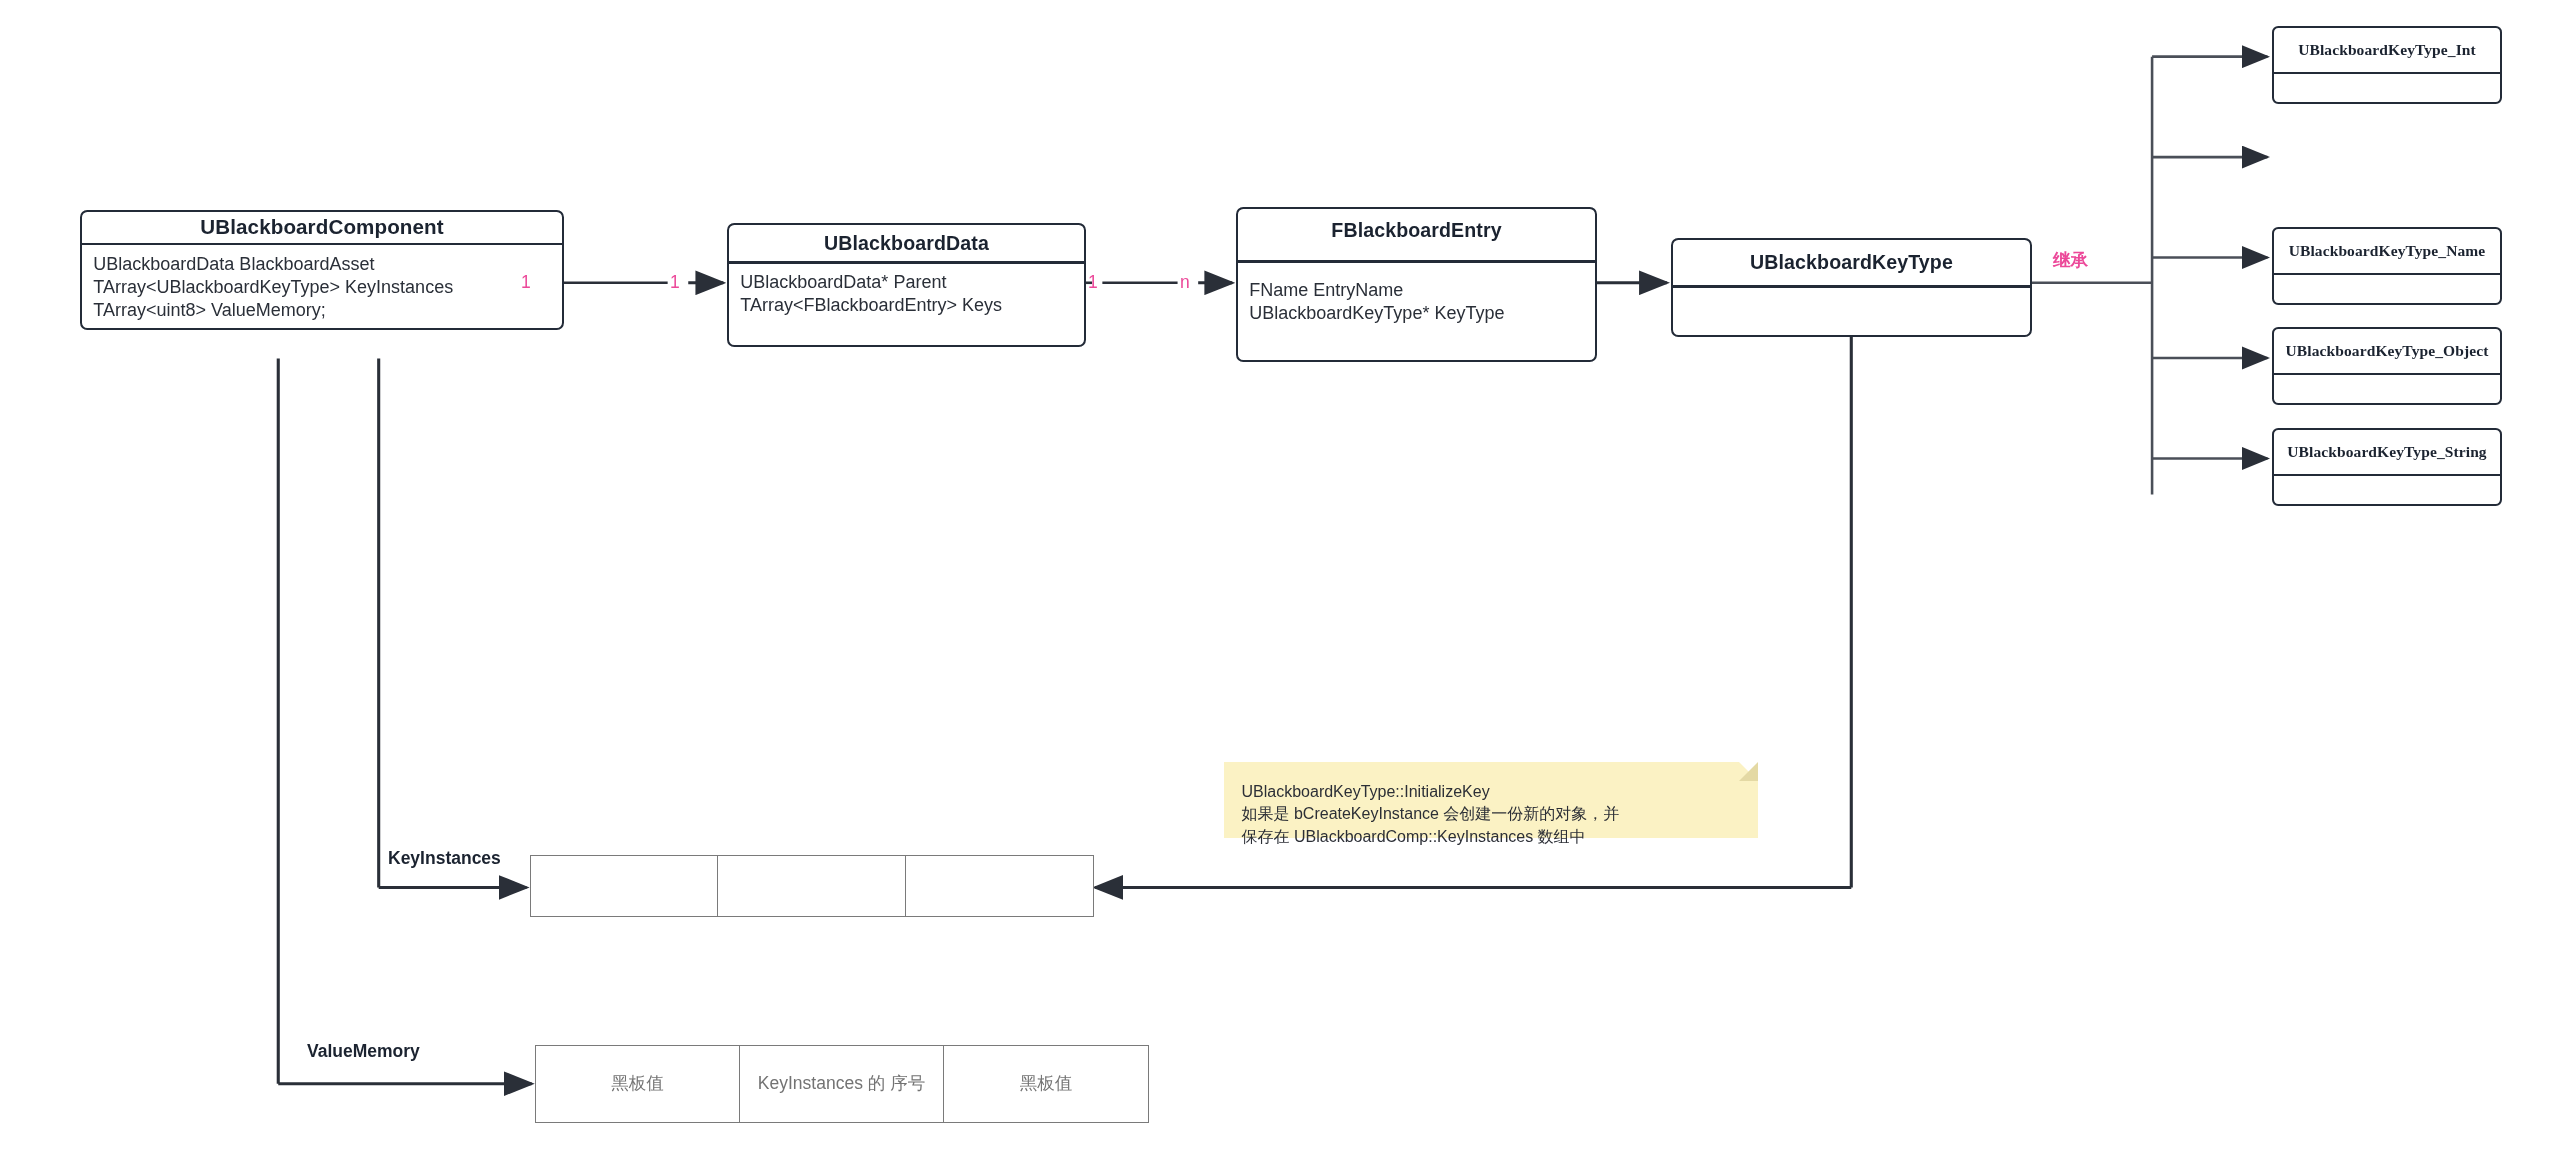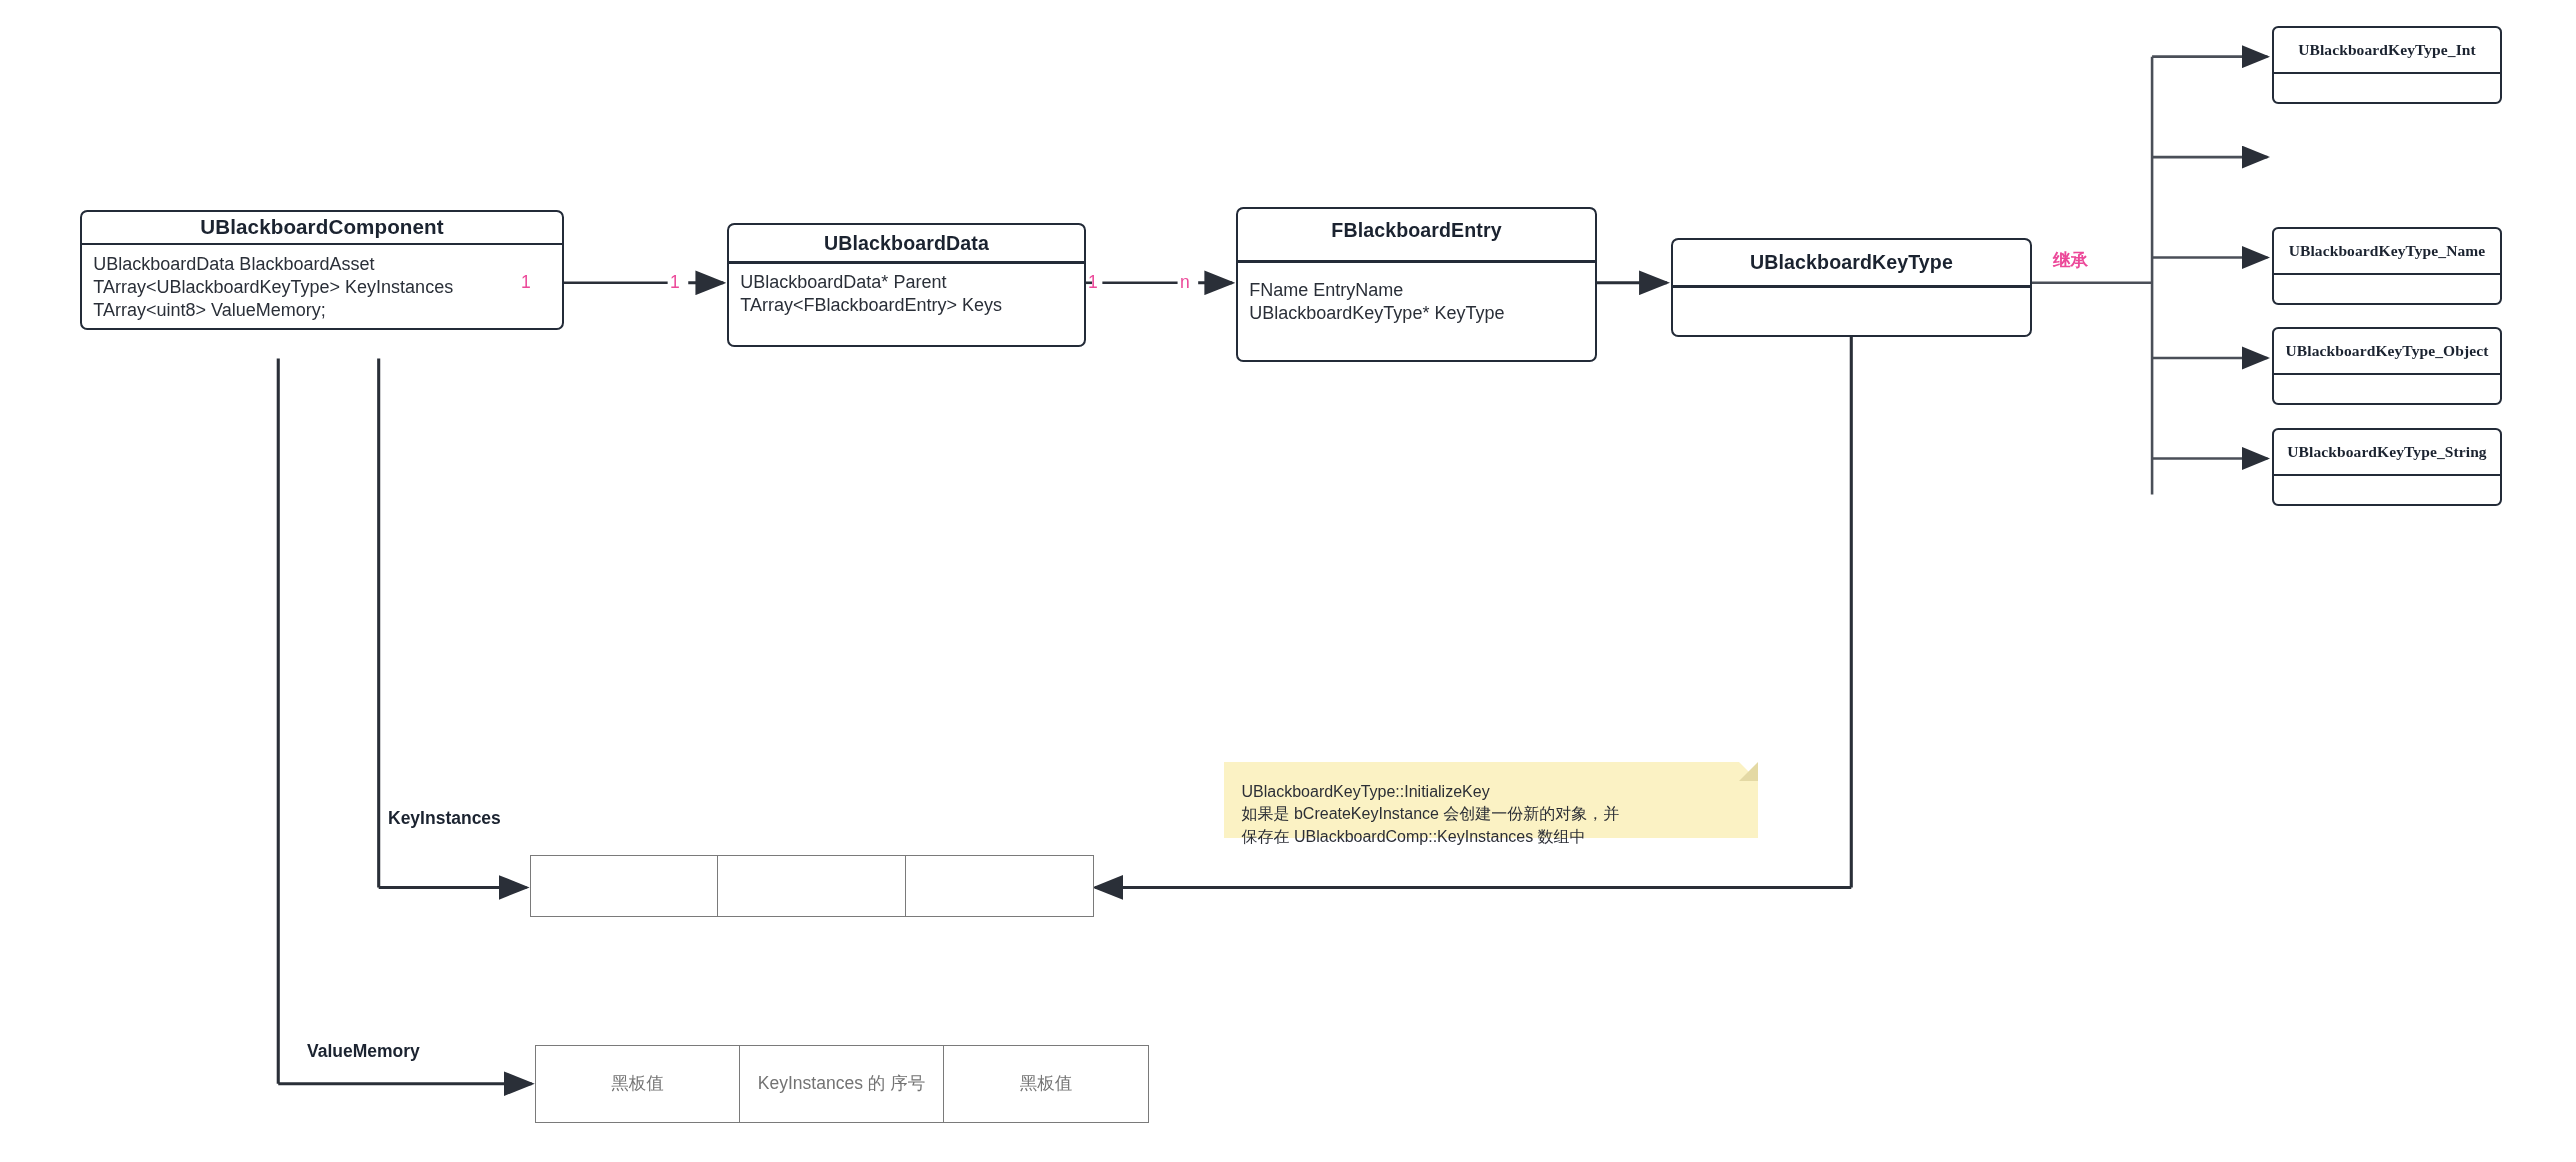--- a/index.html
+++ b/index.html
@@ -116,21 +116,21 @@
 
   
   .array-label {
     position: absolute;
     font-size: 17.5px;
     font-weight: bold;
     color: #1b2330;
     white-space: nowrap;
     z-index: 4;
   }
-  .lbl-keyinstances { left: 388px; top: 808px; text-align: center; }
+  .lbl-keyinstances { left: 388px; top: 848px; text-align: center; }
   .lbl-valuememory  { left: 307px; top: 1041px; }
 
   
   .array-table {
     position: absolute;
     display: flex;
     box-sizing: border-box;
     background: #ffffff;
     border: 1.5px solid #7a7a7a;
     z-index: 3;

